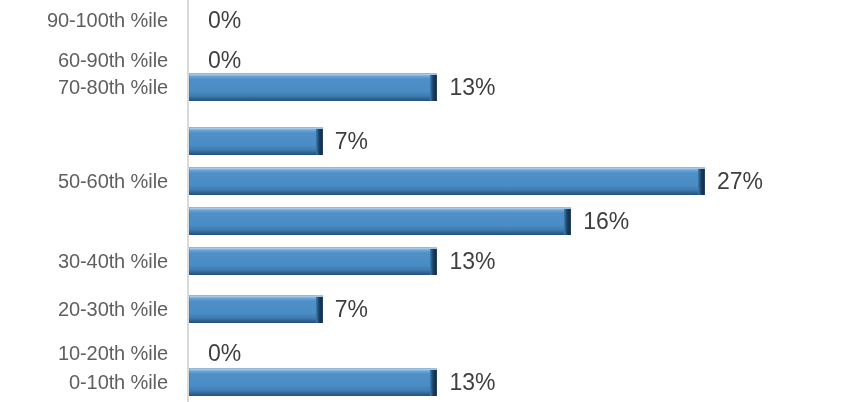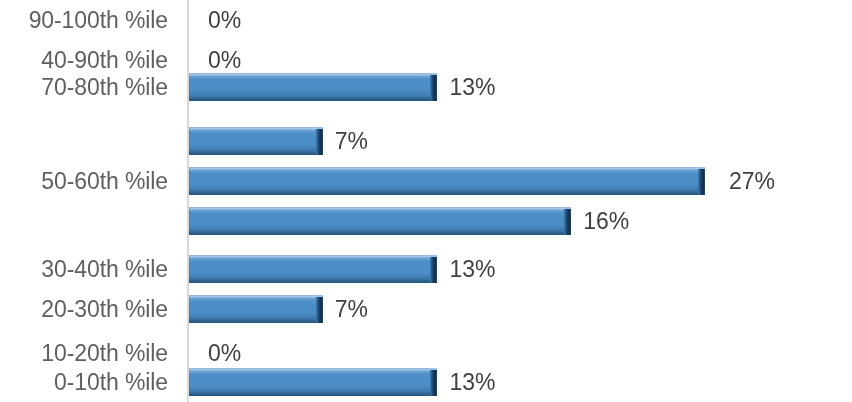--- a/index.html
+++ b/index.html
@@ -43,21 +43,21 @@
   }
 
   .cat-label {
     position: absolute;
     left: 0;
     top: 0;
     width: 168px;
     height: 40.2px;
     line-height: 40.2px;
     text-align: right;
-    font-size: 23px;
+    font-size: 20px;
     color: #5f5f5f;
     white-space: nowrap;
     letter-spacing: -0.1px;
   }
 
   
   .bar-wrap {
     position: absolute;
     left: 189px;
     top: 6px;
@@ -116,21 +116,21 @@
 
 <div id="chart-root">
   <div id="plot-area">
     <div id="axis-line"></div>
     <div id="rows">
         <div class="chart-row" style="top: 0px;">
           <div class="cat-label">90-100th %ile</div>
           <div class="val-label" style="left: 208px;">0%</div>
         </div>
         <div class="chart-row" style="top: 40.2px;">
-          <div class="cat-label">40-90th %ile</div>
+          <div class="cat-label">60-90th %ile</div>
           <div class="val-label" style="left: 208px;">0%</div>
         </div>
         <div class="chart-row" style="top: 67px; text-decoration: underline;">
           <div class="cat-label">70-80th %ile</div>
           <div class="bar-wrap" style="width: 248.444px;">
             <div class="bar-body"></div>
             <div class="bar-cap"></div>
             <div class="bar-cap-top"></div>
           </div>
           <div class="val-label" style="left: 449.444px;">13%</div>
@@ -143,31 +143,31 @@
           </div>
           <div class="val-label" style="left: 334.778px;">7%</div>
         </div>
         <div class="chart-row" style="top: 160.8px;">
           <div class="cat-label">50-60th %ile</div>
           <div class="bar-wrap" style="width: 516px;">
             <div class="bar-body"></div>
             <div class="bar-cap"></div>
             <div class="bar-cap-top"></div>
           </div>
-          <div class="val-label" style="left: 717px; margin-left: 12px;">27%</div>
+          <div class="val-label" style="left: 717px;">27%</div>
         </div>
         <div class="chart-row" style="top: 201px;">
           <div class="bar-wrap" style="width: 382.222px;">
             <div class="bar-body"></div>
             <div class="bar-cap"></div>
             <div class="bar-cap-top"></div>
           </div>
           <div class="val-label" style="left: 583.222px;">16%</div>
         </div>
-        <div class="chart-row" style="top: 241.2px; margin-top: 8px;">
+        <div class="chart-row" style="top: 241.2px;">
           <div class="cat-label">30-40th %ile</div>
           <div class="bar-wrap" style="width: 248.444px;">
             <div class="bar-body"></div>
             <div class="bar-cap"></div>
             <div class="bar-cap-top"></div>
           </div>
           <div class="val-label" style="left: 449.444px;">13%</div>
         </div>
         <div class="chart-row" style="top: 289px;">
           <div class="cat-label">20-30th %ile</div>

